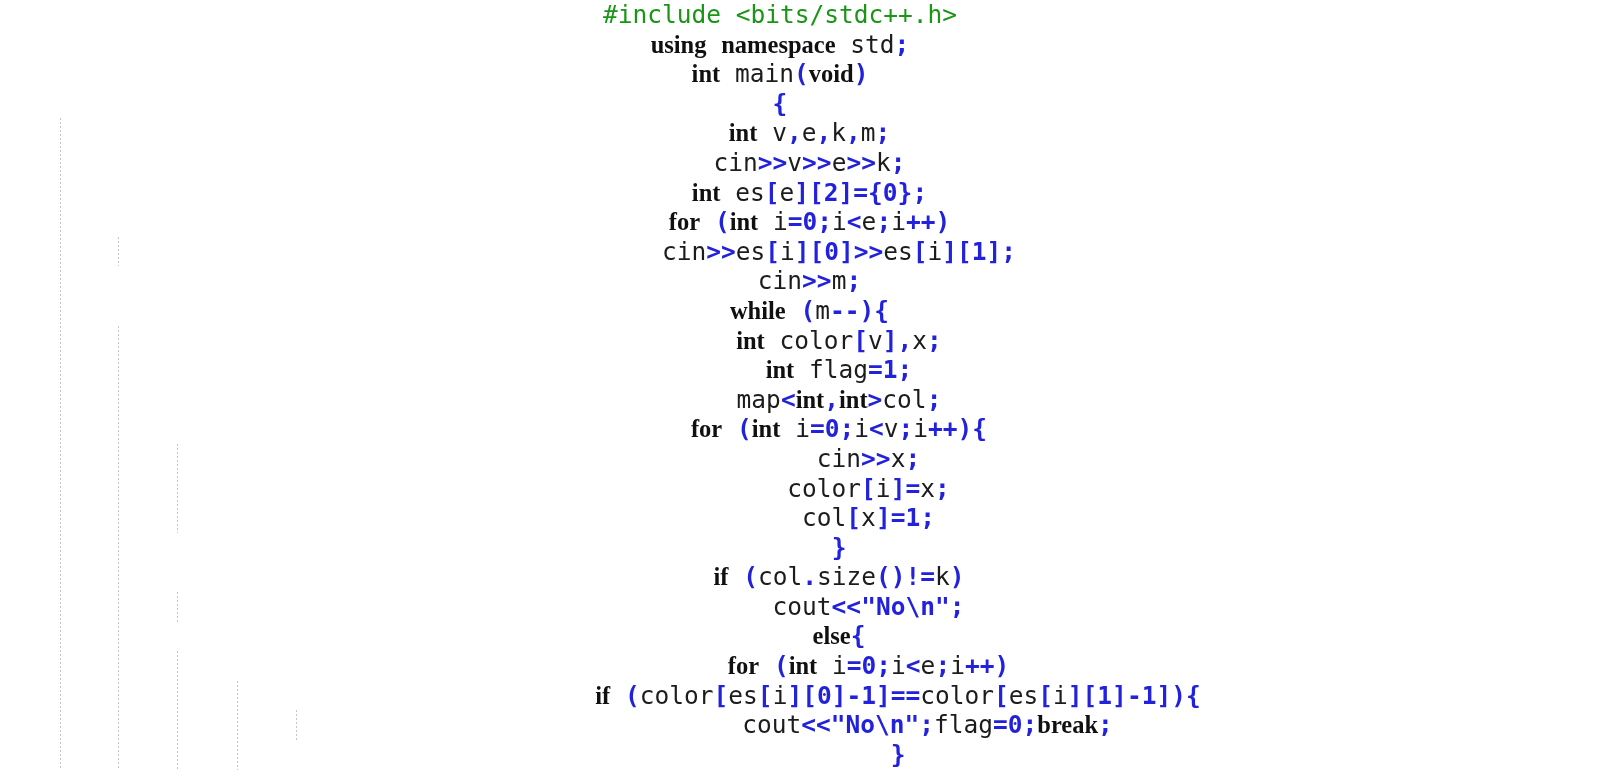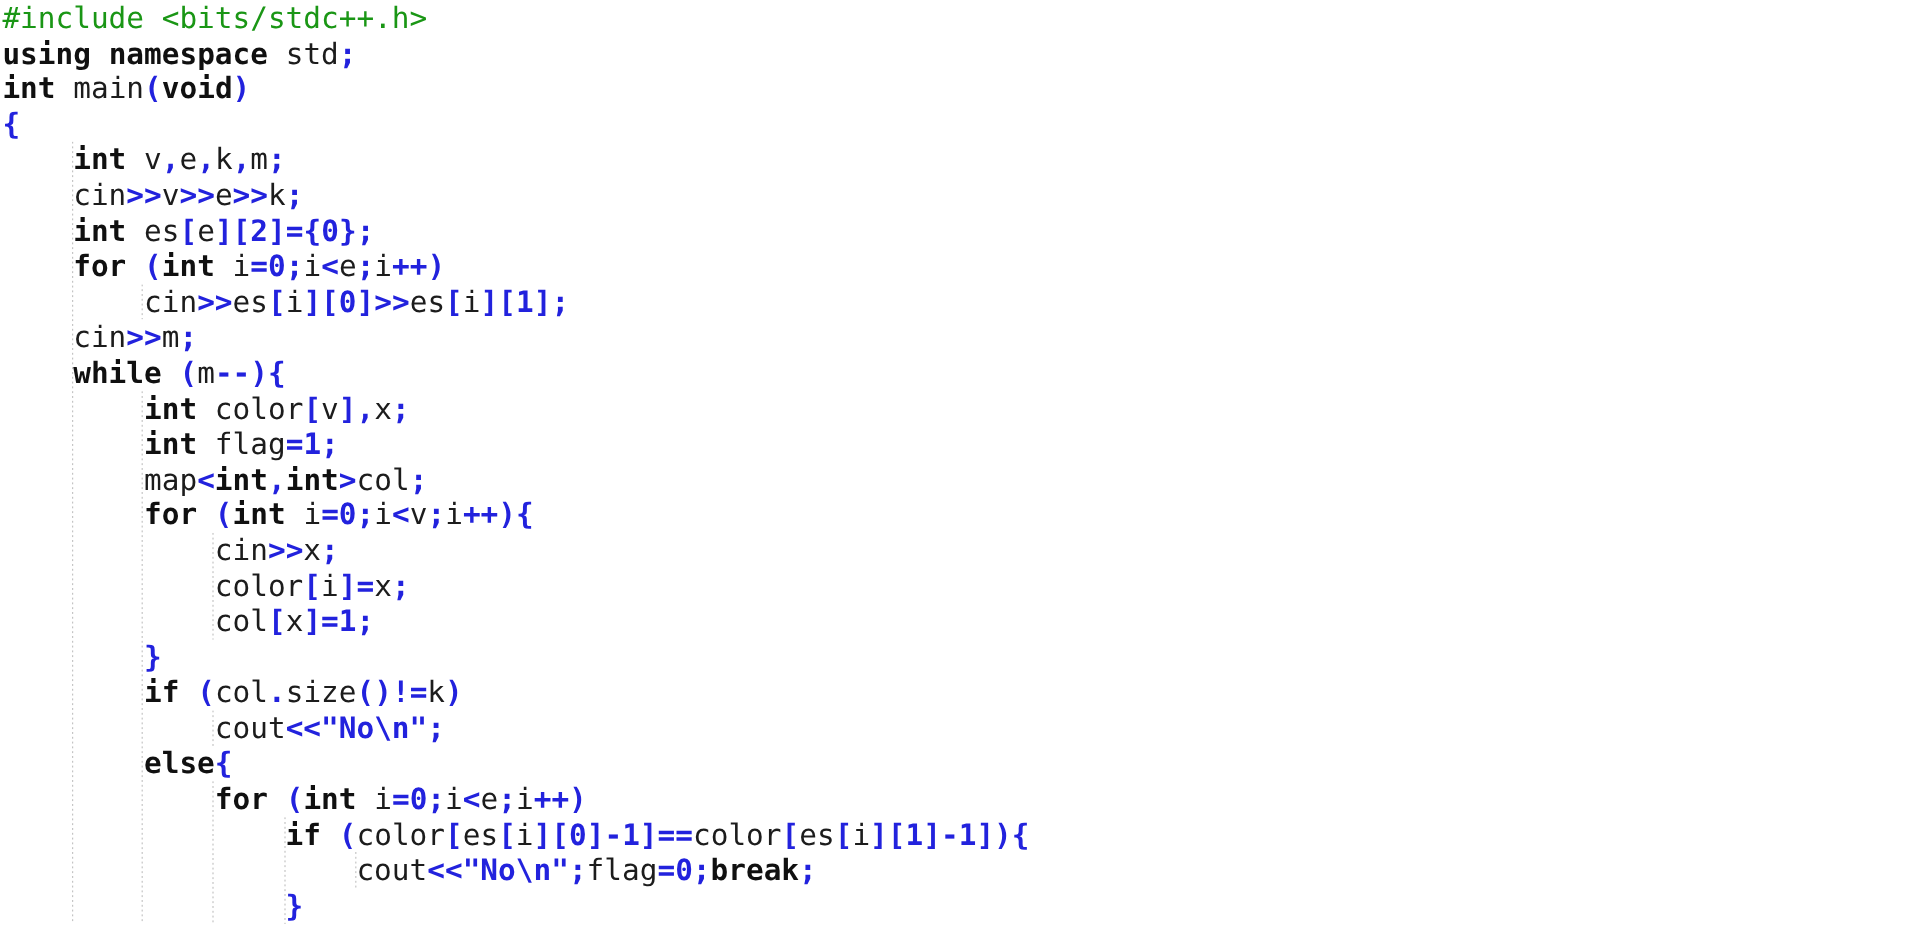--- a/index.html
+++ b/index.html
@@ -15,20 +15,21 @@
     font-family: "DejaVu Sans Mono", "Liberation Mono", monospace;
   }
 
   #editor {
     position: relative;
     width: 1558px;
     height: 780px;
     background: #ffffff;
     padding: 0;
     box-sizing: border-box;
+    text-align: center;
   }
 
   
   #guides {
     position: absolute;
     left: 0; top: 0;
     width: 1610px;
     height: 780px;
     pointer-events: none;
     z-index: 1;
@@ -59,21 +60,21 @@
     letter-spacing: 0px;
   }
   .ln {
     height: 29.6px;
     white-space: pre;
     padding-left: 2px;
   }
 
   
   .t-pre   { color: #1a9615; }            
-  .t-kw    { color: #101010; font-weight: bold; }  
+  .t-kw    { color: #101010; font-weight: bold; font-family: Liberation Serif, serif; }  
   .t-id    { color: #1c1c1c; }            
   .t-op    { color: #2222dd; font-weight: bold; }  
   .t-num   { color: #2222dd; font-weight: bold; }  
   .t-str   { color: #2222dd; font-weight: bold; }  
   .t-punc  { color: #2222dd; font-weight: bold; }  
 </style>
 </head>
 <body>
 
 <div id="editor">

